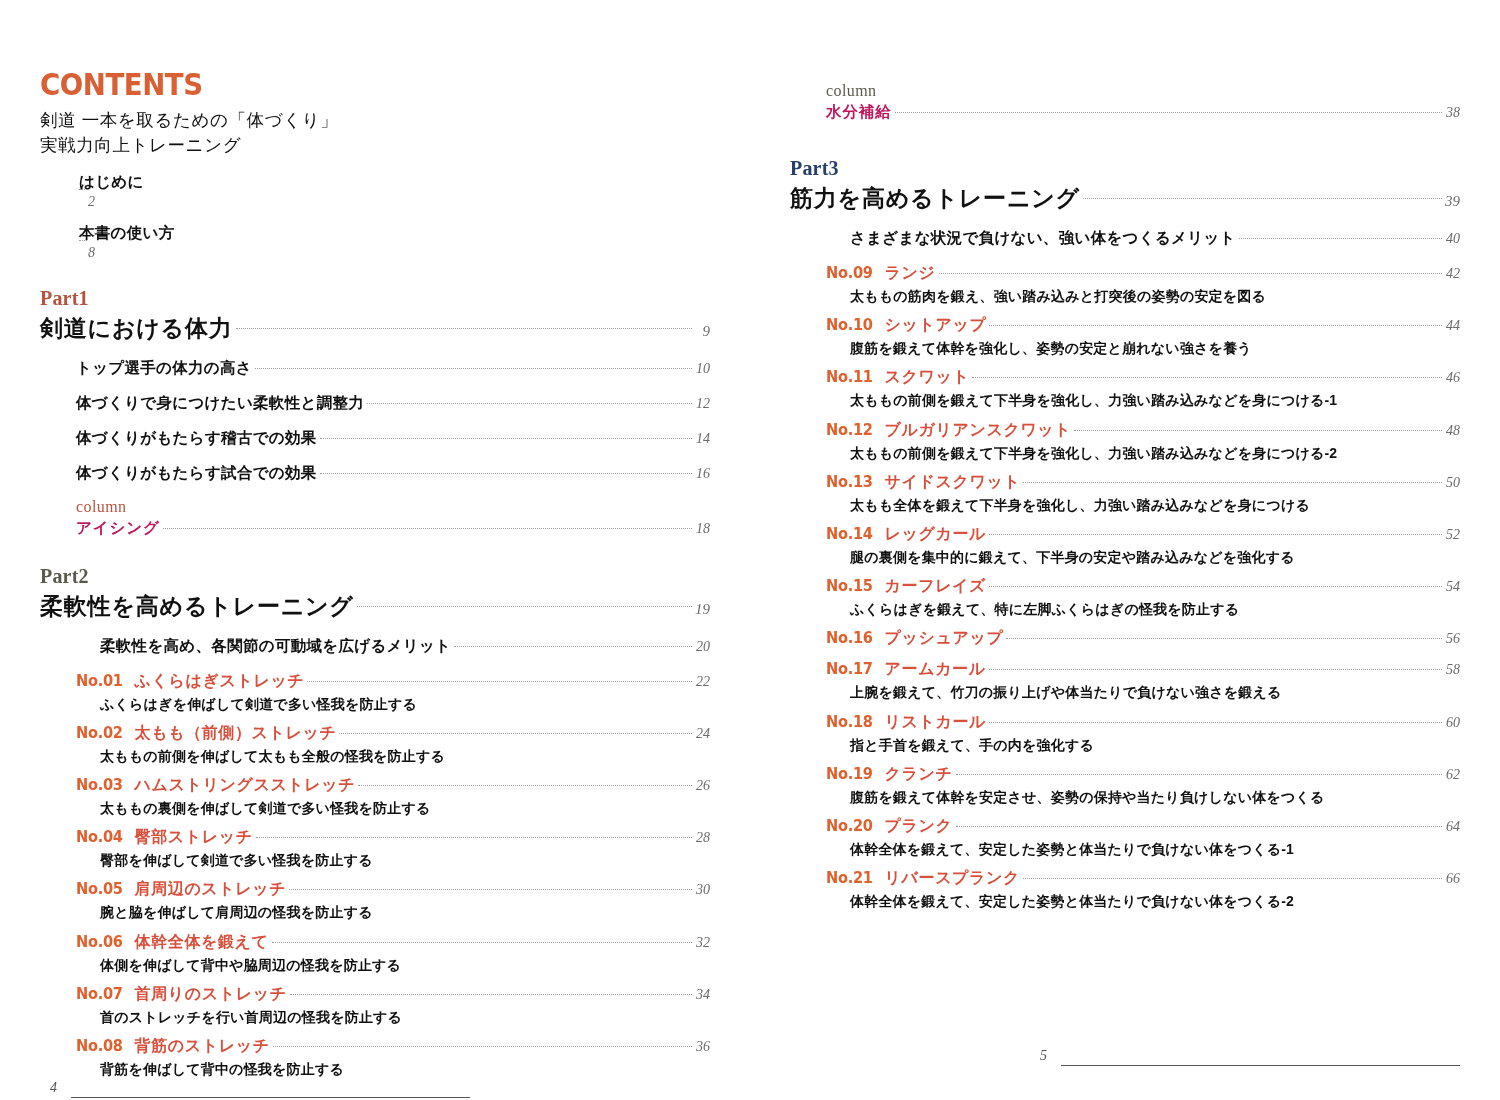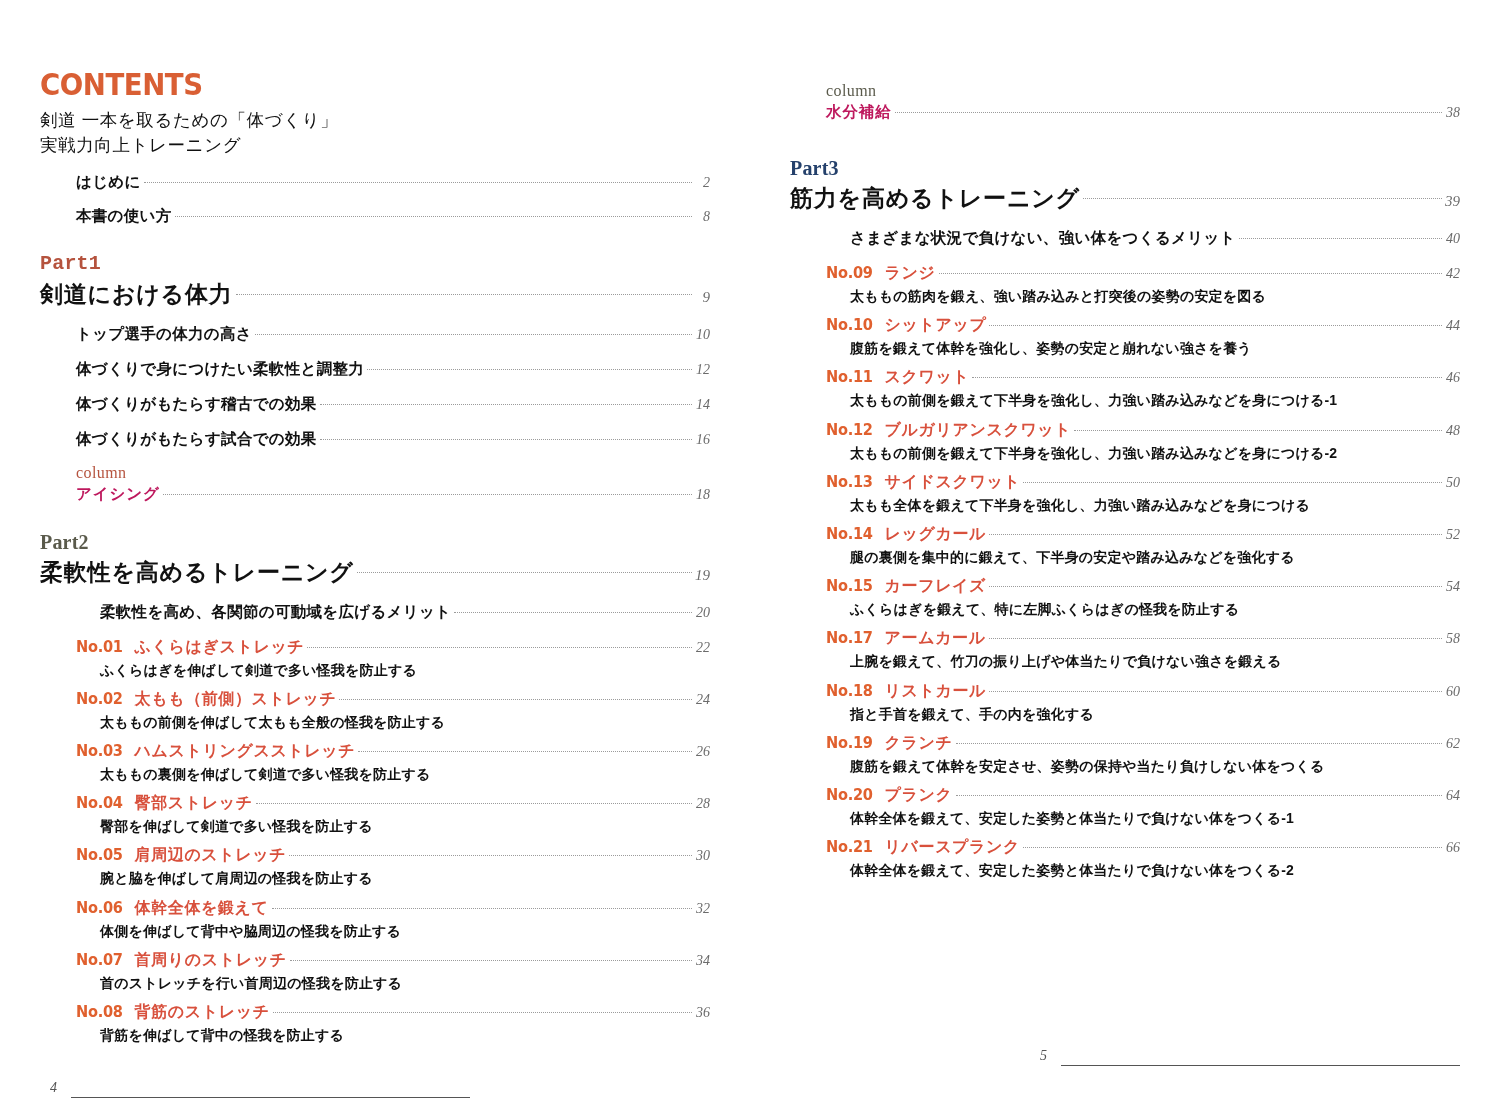--- a/index.html
+++ b/index.html
@@ -79,39 +79,39 @@
     font-family: "Liberation Serif", "DejaVu Serif", serif;
     font-style: italic;
     font-size: 14px;
     color: #6b6b6b;
     min-width: 16px;
     text-align: right;
   }
 
   
   .front { margin-top: 14px; }
-  .front .toc-row { margin-bottom: 13px; padding-left: 36px; }
+  .front .toc-row { margin-bottom: 13px; padding-left: 36px; flex-direction: column; }
   .front .toc-label {
     font-size: 15.5px;
     font-weight: 700;
     color: #111;
     letter-spacing: 0.3px;
   }
 
   
   .part-block { margin-top: 26px; }
   .part-kicker {
     font-family: "Liberation Serif", "DejaVu Serif", serif;
     font-size: 20px;
     font-weight: 700;
     line-height: 1.1;
     margin: 0 0 4px 0;
     letter-spacing: 0.2px;
   }
-  .kick-red   { color: #b5533e; font-family: Liberation Mono, monospace; }
+  .kick-red   { color: #b5533e; }
   .kick-olive { color: #5a5a4b; }
   .kick-navy  { color: #24406b; }
 
   .part-title-row { margin-bottom: 14px; }
   .part-title-row .toc-label {
     font-size: 23px;
     font-weight: 700;
     letter-spacing: 0.8px;
     color: #111;
   }
@@ -455,20 +455,26 @@
         <div class="toc-row">
           <span class="num-tag">No.15</span>
           <span class="num-title">カーフレイズ</span>
           <span class="leader"></span>
           <span class="pagenum">54</span>
         </div>
         <div class="num-desc">ふくらはぎを鍛えて、特に左脚ふくらはぎの怪我を防止する</div>
       </div>
 
       <div class="num-entry">
+        <div class="toc-row">
+          <span class="num-tag">No.16</span>
+          <span class="num-title">プッシュアップ</span>
+          <span class="leader"></span>
+          <span class="pagenum">56</span>
+        </div>
       </div>
 
       <div class="num-entry">
         <div class="toc-row">
           <span class="num-tag">No.17</span>
           <span class="num-title">アームカール</span>
           <span class="leader"></span>
           <span class="pagenum">58</span>
         </div>
         <div class="num-desc">上腕を鍛えて、竹刀の振り上げや体当たりで負けない強さを鍛える</div>

